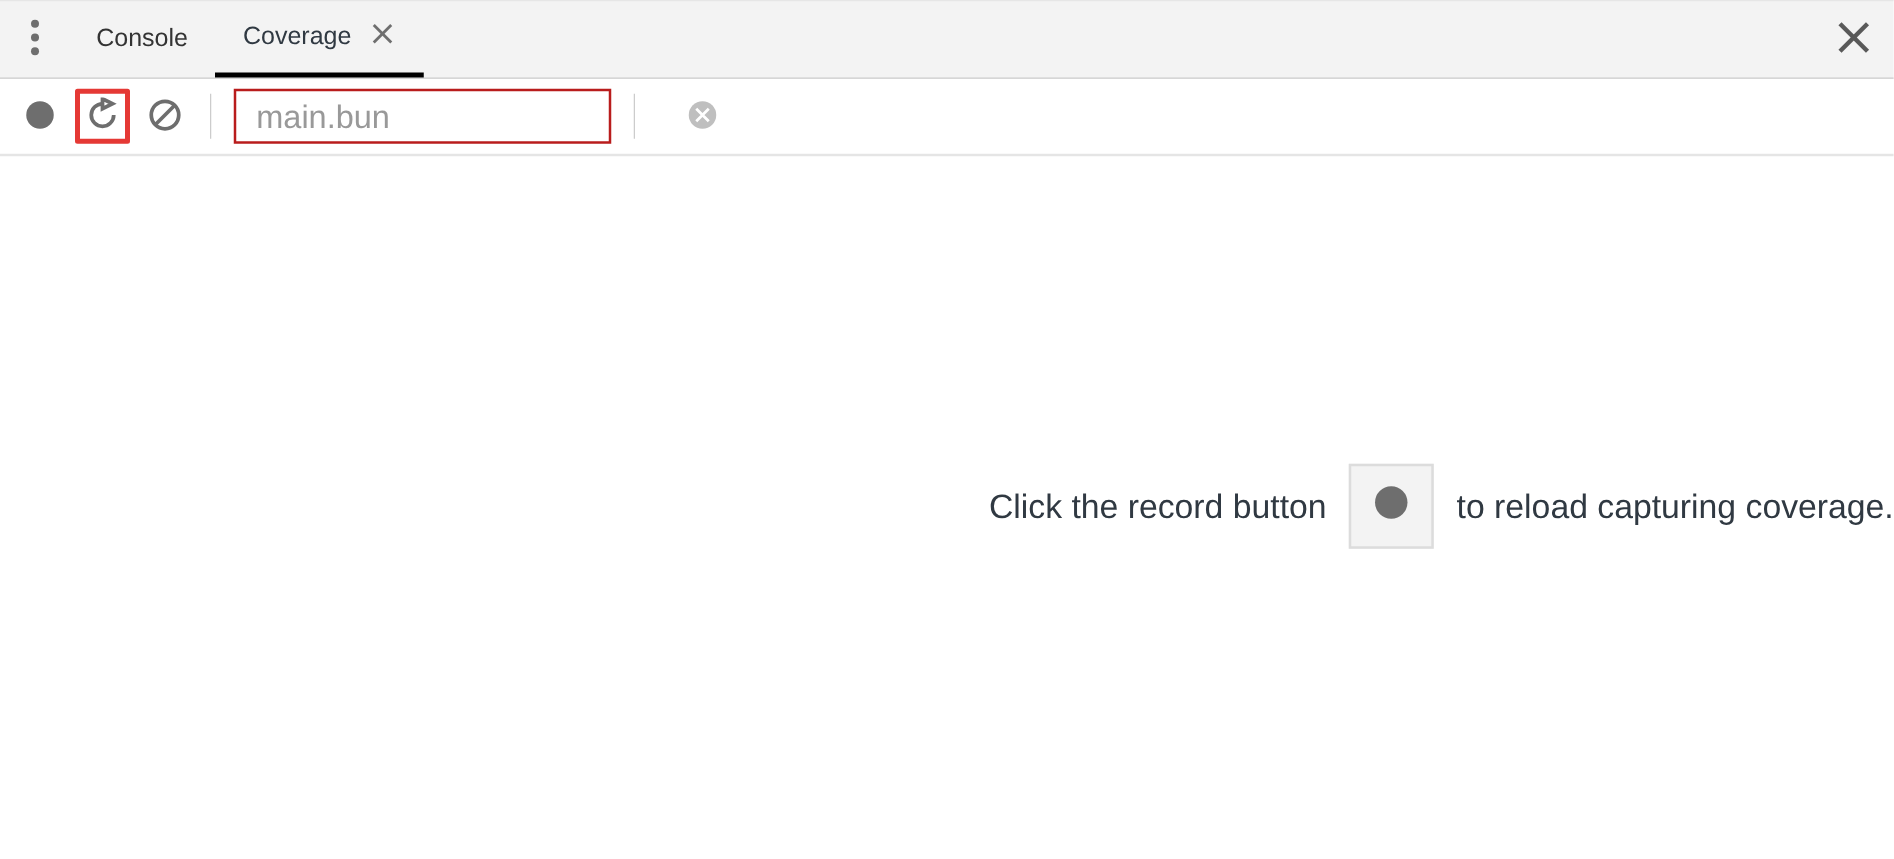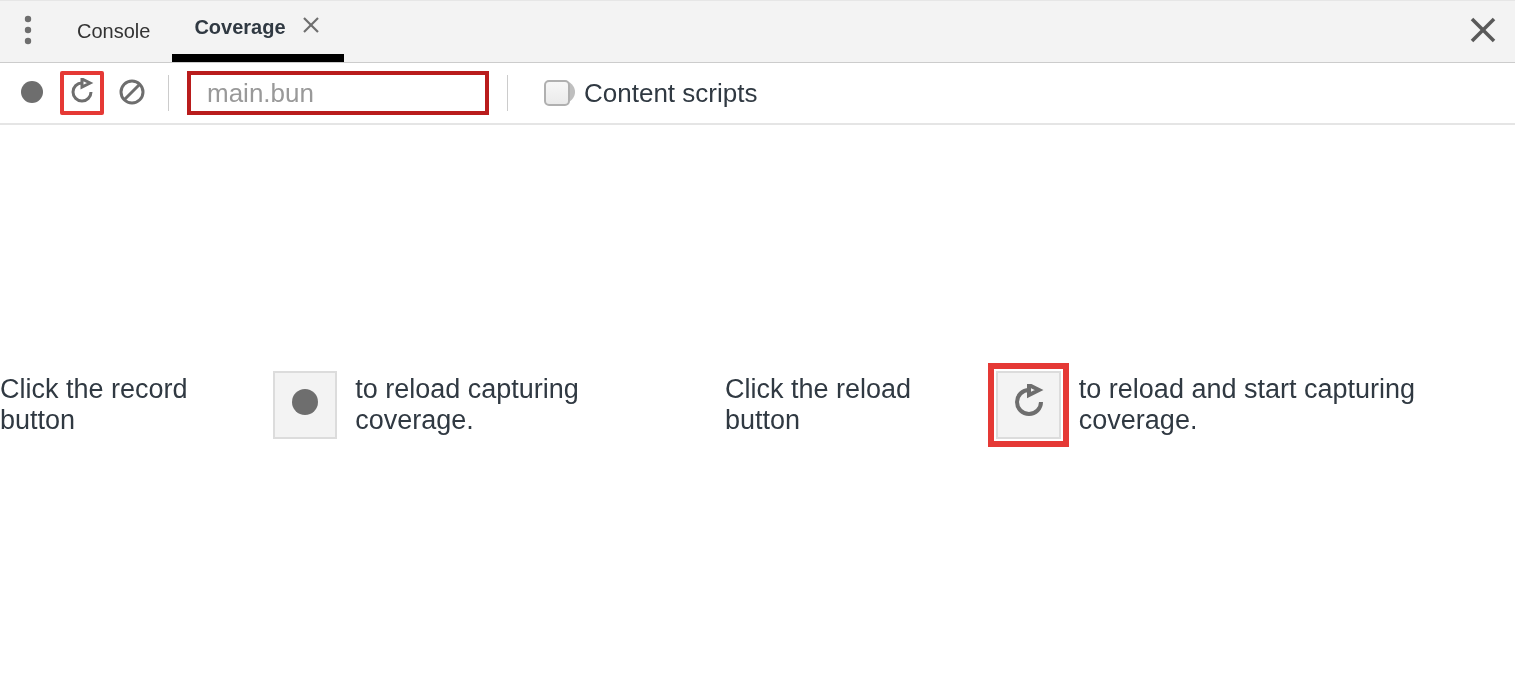--- a/index.html
+++ b/index.html
@@ -33,23 +33,22 @@
       height: 100%;
       display: flex;
       align-items: center;
       padding: 0 22px;
       font-size: 20px;
       color: #333333;
       gap: 14px;
       position: relative;
     }
     .tab.active {
-      border-bottom: 8px solid #000000;
-      color: #303942;
-      font-weight: bold;
+      border-bottom: 4px solid #000000;
+      color: #303942;
     }
     .tab-close {
       display: flex;
       align-items: center;
       justify-content: center;
       width: 22px;
       height: 22px;
     }
     .tab-close svg { stroke: #6e6e6e; stroke-width: 2.2; }
 
@@ -90,21 +89,21 @@
     }
 
     .sep {
       width: 1px;
       height: 36px;
       background: #cccccc;
       margin: 0 8px;
     }
 
     .filter-wrap {
-      border: 4px solid #b91c1c;
+      border: 2px solid #b91c1c;
       height: 44px;
       width: 302px;
       display: flex;
       align-items: center;
       padding: 0 10px 0 16px;
       gap: 10px;
     }
     .filter-input {
       border: none;
       outline: none;
@@ -139,22 +138,22 @@
     }
     .cb-label {
       font-size: 26px;
       color: #303942;
     }
 
     
     .main {
       height: 560px;
       display: flex;
-      flex-direction: row;
-      align-items: center;
+      flex-direction: column;
+      align-items: flex-end;
       justify-content: center;
       gap: 40px;
     }
     .hint-row {
       display: flex;
       align-items: center;
       gap: 18px;
       font-size: 27px;
       color: #303942;
     }
@@ -251,47 +250,31 @@
         <svg width="24" height="24" viewBox="0 0 24 24">
           <circle cx="12" cy="12" r="11"></circle>
           <path d="M 7 7 L 17 17 M 17 7 L 7 17"></path>
         </svg>
       </span>
     </span>
   </div>
 
   <div class="sep"></div>
 
-  <label class="cb-wrap">
-    <span class="cb"></span>
-    <span class="cb-label">Content scripts</span>
-  </label>
 
 </div>
 
 <div class="main">
 
   <div class="hint-row">
     <span>Click the record button</span>
     <span class="inline-btn">
       <span>
         <svg width="32" height="32" viewBox="0 0 32 32">
             <circle cx="16" cy="16" r="13"></circle>
           </svg>
       </span>
     </span>
     <span>to reload capturing coverage.</span>
   </div>
 
-  <div class="hint-row">
-    <span>Click the reload button</span>
-    <span class="inline-btn highlight-red-big">
-      <span>
-        <svg width="36" height="36" viewBox="0 0 36 36">
-          <path d="M 30 18 A 12 12 0 1 1 18 6"></path>
-          <path d="M 18 1 L 18 11 L 28 6 Z" fill="#6e6e6e" stroke="none"></path>
-        </svg>
-      </span>
-    </span>
-    <span>to reload and start capturing coverage.</span>
-  </div>
 
 </div>
 
 </body></html>

